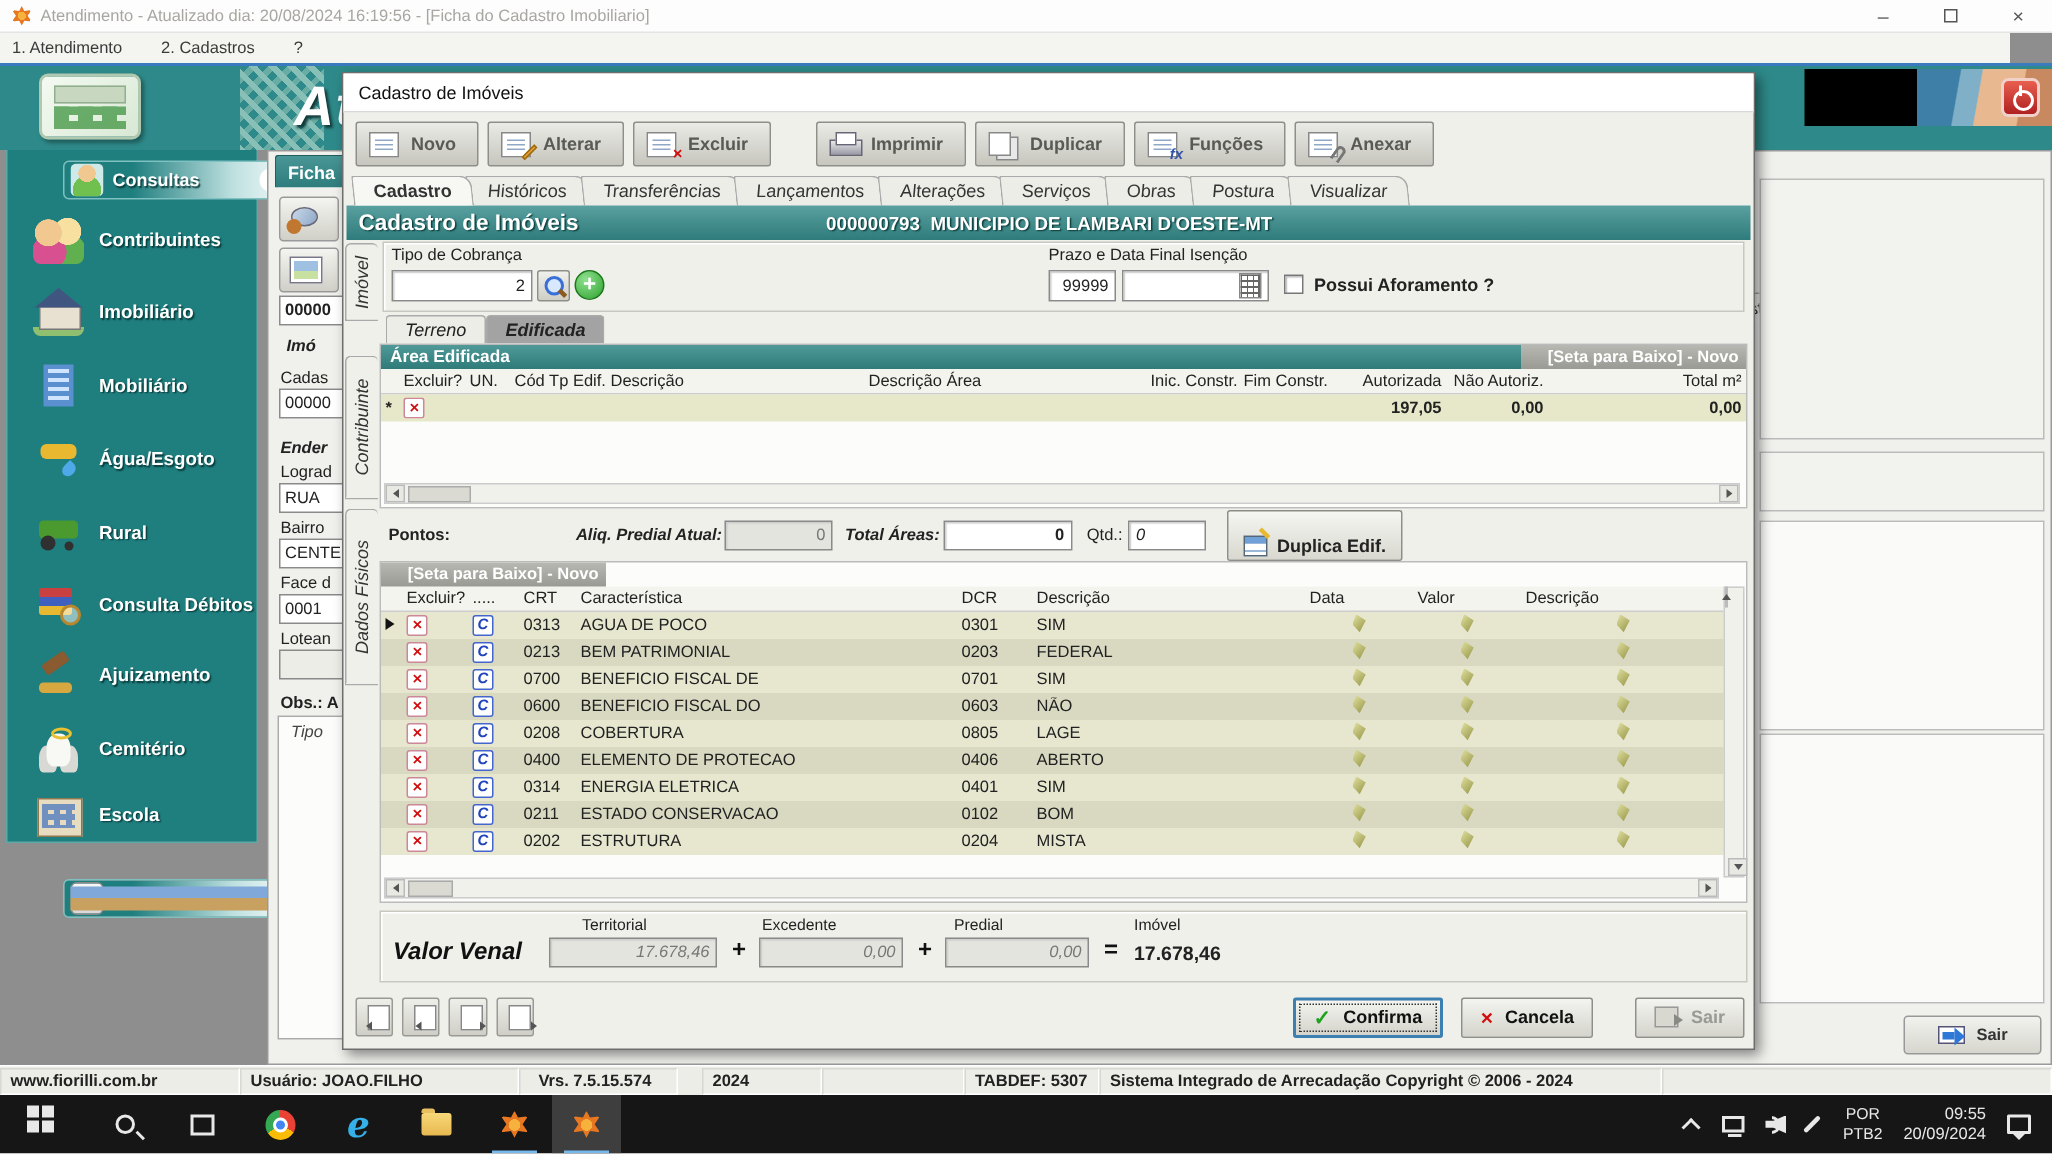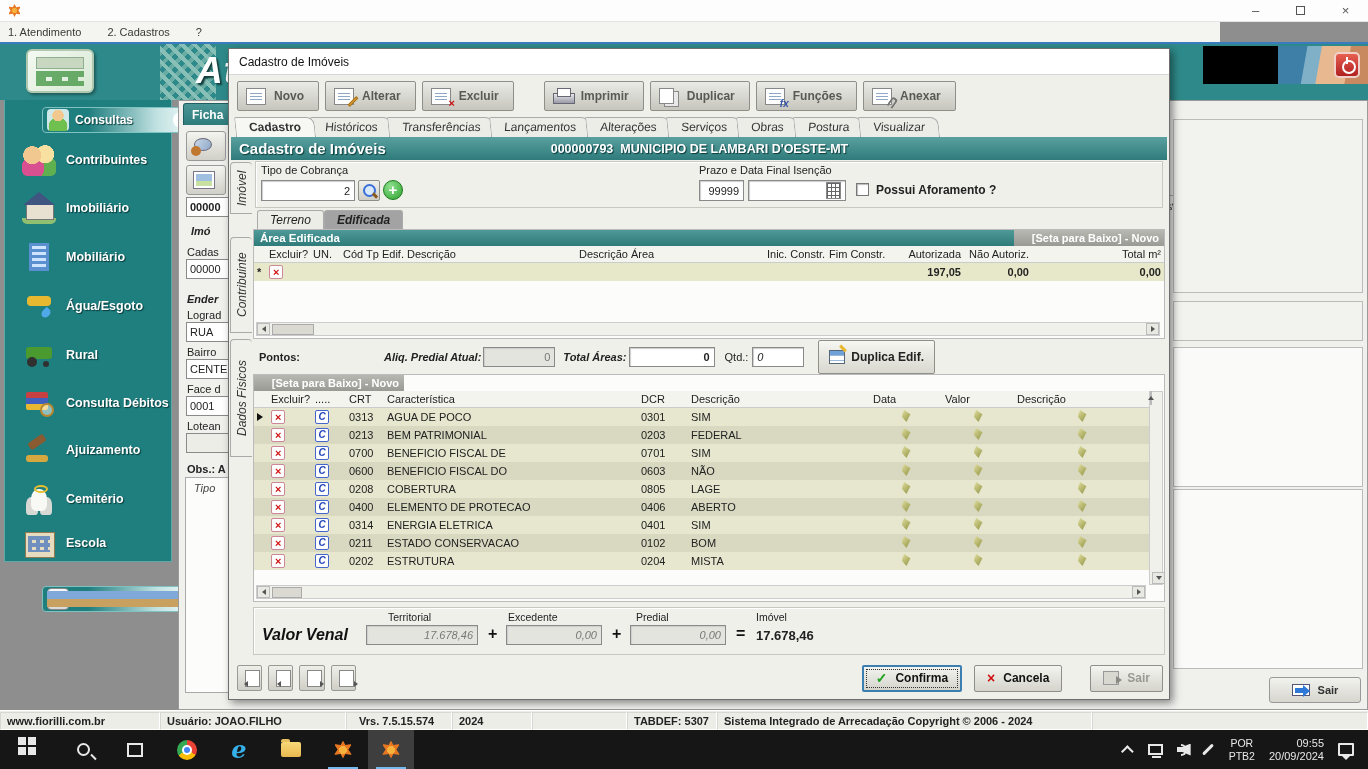--- a/index.html
+++ b/index.html
@@ -9,21 +9,21 @@
 
   
   .titlebar { left:0; top:0; width:1368px; height:22px; background:#FDFDFD; border-bottom:1px solid #E4E4E4; display:flex; align-items:center; z-index:60; }
   .flower { width:13px; height:13px; margin:0 6px 0 8px; background:radial-gradient(circle at 50% 50%, #F6B23C 0 30%, #E87722 31% 70%, transparent 71%); clip-path:polygon(50% 0,63% 25%,100% 20%,80% 50%,100% 80%,63% 75%,50% 100%,37% 75%,0 80%,20% 50%,0 20%,37% 25%); }
   .titlebar .ttl { color:#A8A6A0; font-size:11px; }
   .wctl { margin-left:auto; display:flex; }
   .wctl span { width:45px; height:22px; display:flex; align-items:center; justify-content:center; color:#555; font-size:13px; }
   .maxbox { width:9px; height:9px; border:1px solid #555; display:block; }
 
   
-  .menubar { left:0; top:22px; width:1220px; height:20px; background:#F4F4F0; display:flex; align-items:center; gap:26px; padding-left:8px; z-index:60; color:#3A3A3A; }
+  .menubar { left:0; top:22px; width:1340px; height:20px; background:#F4F4F0; display:flex; align-items:center; gap:26px; padding-left:8px; z-index:60; color:#3A3A3A; }
 
   
   .banner { left:0; top:42px; width:1368px; height:58px; background:#2E8A8A; border-top:2px solid #3A7BBF; z-index:5; overflow:hidden; }
   .calc { left:26px; top:5px; width:68px; height:44px; background:linear-gradient(135deg,#F4FAF2,#D8E8D4); border:2px solid #AFC8AF; border-radius:6px; box-shadow:2px 2px 3px rgba(0,0,0,.35); }
   .calc::before { content:""; position:absolute; left:8px; top:6px; right:8px; height:10px; background:#C8D8C0; border:1px solid #8FAF8F; }
   .calc::after { content:""; position:absolute; left:8px; right:8px; top:20px; bottom:5px; background:repeating-linear-gradient(to right,#4A9A4A 0 10px,transparent 10px 16px), repeating-linear-gradient(to bottom,#4A9A4A 0 6px,transparent 6px 10px); opacity:.8; }
   .pattern { left:160px; top:0; width:56px; height:58px; background:repeating-linear-gradient(45deg,#9FCDC2 0 4px,transparent 4px 9px),repeating-linear-gradient(-45deg,#77B5AA 0 4px,transparent 4px 9px); opacity:.8; }
   .appname { left:196px; top:6px; font-size:37px; font-weight:bold; font-style:italic; color:#FFFFFF; text-shadow:2px 2px 2px #123A3A; letter-spacing:1px; }
   .banner-black { left:1203px; top:2px; width:75px; height:38px; background:#000; }
   .banner-photo { left:1278px; top:2px; width:90px; height:38px; background:linear-gradient(100deg,#3E7FA8 0 30%,#7FB0C8 31% 45%,#E8B890 46% 75%,#C88860 76%); }
@@ -139,21 +139,21 @@
   .marker-tri { width:0; height:0; border-top:4px solid transparent; border-bottom:4px solid transparent; border-left:6px solid #111; display:inline-block; }
   .hscroll { position:absolute; height:14px; background:#F1F1EC; border:1px solid #CCC; display:flex; align-items:center; }
   .vscroll { position:absolute; width:14px; background:#F1F1EC; border:1px solid #CCC; }
   .sc-btn { width:13px; height:12px; background:#E9E9E4; border:1px solid #BBB; position:relative; }
   .tri { position:absolute; left:50%; top:50%; transform:translate(-50%,-50%); width:0; height:0; }
   .tri.l { border-top:3px solid transparent; border-bottom:3px solid transparent; border-right:4px solid #555; }
   .tri.rr { border-top:3px solid transparent; border-bottom:3px solid transparent; border-left:4px solid #555; }
   .tri.u { border-left:3px solid transparent; border-right:3px solid transparent; border-bottom:4px solid #555; }
   .tri.d { border-left:3px solid transparent; border-right:3px solid transparent; border-top:4px solid #555; }
   .thumb { height:11px; background:#DADAD2; border:1px solid #AAA; margin-left:2px; }
-  .dup-btn { display:flex; align-items:center; gap:6px; height:24px; padding:16px 10px; background:linear-gradient(#F6F6F2,#D8D8D0); border:1px solid #8F8F8A; border-radius:2px; font-weight:bold; color:#222; font-size:12px; }
+  .dup-btn { display:flex; gap:6px; height:24px; padding:16px 10px; background:linear-gradient(#F6F6F2,#D8D8D0); border:1px solid #8F8F8A; border-radius:2px; font-weight:bold; color:#222; font-size:12px; }
   .tbl-ic { width:16px; height:14px; background:#fff; border:1px solid #567; position:relative; }
   .tbl-ic::before { content:""; position:absolute; inset:0; background:linear-gradient(#6FA0D8 0 4px,transparent 4px), repeating-linear-gradient(to bottom,transparent 0 4px,#9AB8D8 4px 5px); }
   .tbl-ic::after { content:""; position:absolute; right:-3px; top:-4px; width:8px; height:3px; background:#E8B830; transform:rotate(45deg); }
   .vv-label { position:absolute; font-size:10.5px; color:#222; }
   .vv-big { font-size:16px; font-weight:bold; font-style:italic; color:#111; }
   .op { font-size:16px; font-weight:bold; color:#111; }
   .nav-btn { width:30px; height:26px; background:linear-gradient(#EFEFEA,#CFCFC7); border:1px solid #9A9A94; border-radius:2px; position:relative; }
   .nav-btn::before { content:""; position:absolute; left:7px; top:4px; width:13px; height:15px; background:#fff; border:1px solid #888; }
   .nav-btn .tri { top:auto; bottom:3px; transform:none; }
   .btn { display:flex; align-items:center; gap:8px; height:27px; padding:0 12px; background:linear-gradient(#F4F4F0,#D4D4CC); border:1px solid #8F8F8A; border-radius:2px; font-weight:bold; color:#111; font-size:12px; }
@@ -198,20 +198,21 @@
   .bold { font-weight:bold; }
   .it { font-style:italic; }
 </style>
 </head>
 <body>
 
 <div id="root">
 
   <div class="abs titlebar">
     <span class="flower"></span>
+    <span class="ttl">Atendimento - Atualizado dia: 20/08/2024 16:19:56 - [Ficha do Cadastro Imobiliario]</span>
     <span class="wctl">
       <span>–</span>
       <span>
           <i class="maxbox"></i>
         </span>
       <span>×</span>
     </span>
   </div>
 
   <div class="abs menubar">
@@ -643,21 +644,21 @@
           <span class="door"></span>
           <span>Sair</span>
         </div>
     </div>
   </div>
 
   <div class="abs statusbar">
     <span class="scell" style="width:160px;">www.fiorilli.com.br</span>
     <span class="scell" style="width:186px;">Usuário: JOAO.FILHO</span>
     <span class="scell" style="width:106px;padding-left:12px;">Vrs. 7.5.15.574</span>
-    <span class="scell" style="width:80px;">2024</span>
+    <span class="scell" style="width:80px;margin-left:16px;">2024</span>
     <span class="scell" style="width:95px;"></span>
     <span class="scell" style="width:90px;">TABDEF: 5307</span>
     <span class="scell" style="width:375px;">Sistema Integrado de Arrecadação Copyright © 2006 - 2024</span>
     <span class="scell" style="flex:1;"></span>
   </div>
 
   <div class="abs taskbar">
     <div class="task-ic" style="left:8px;">
         <span class="win-sq"></span>
       </div>

